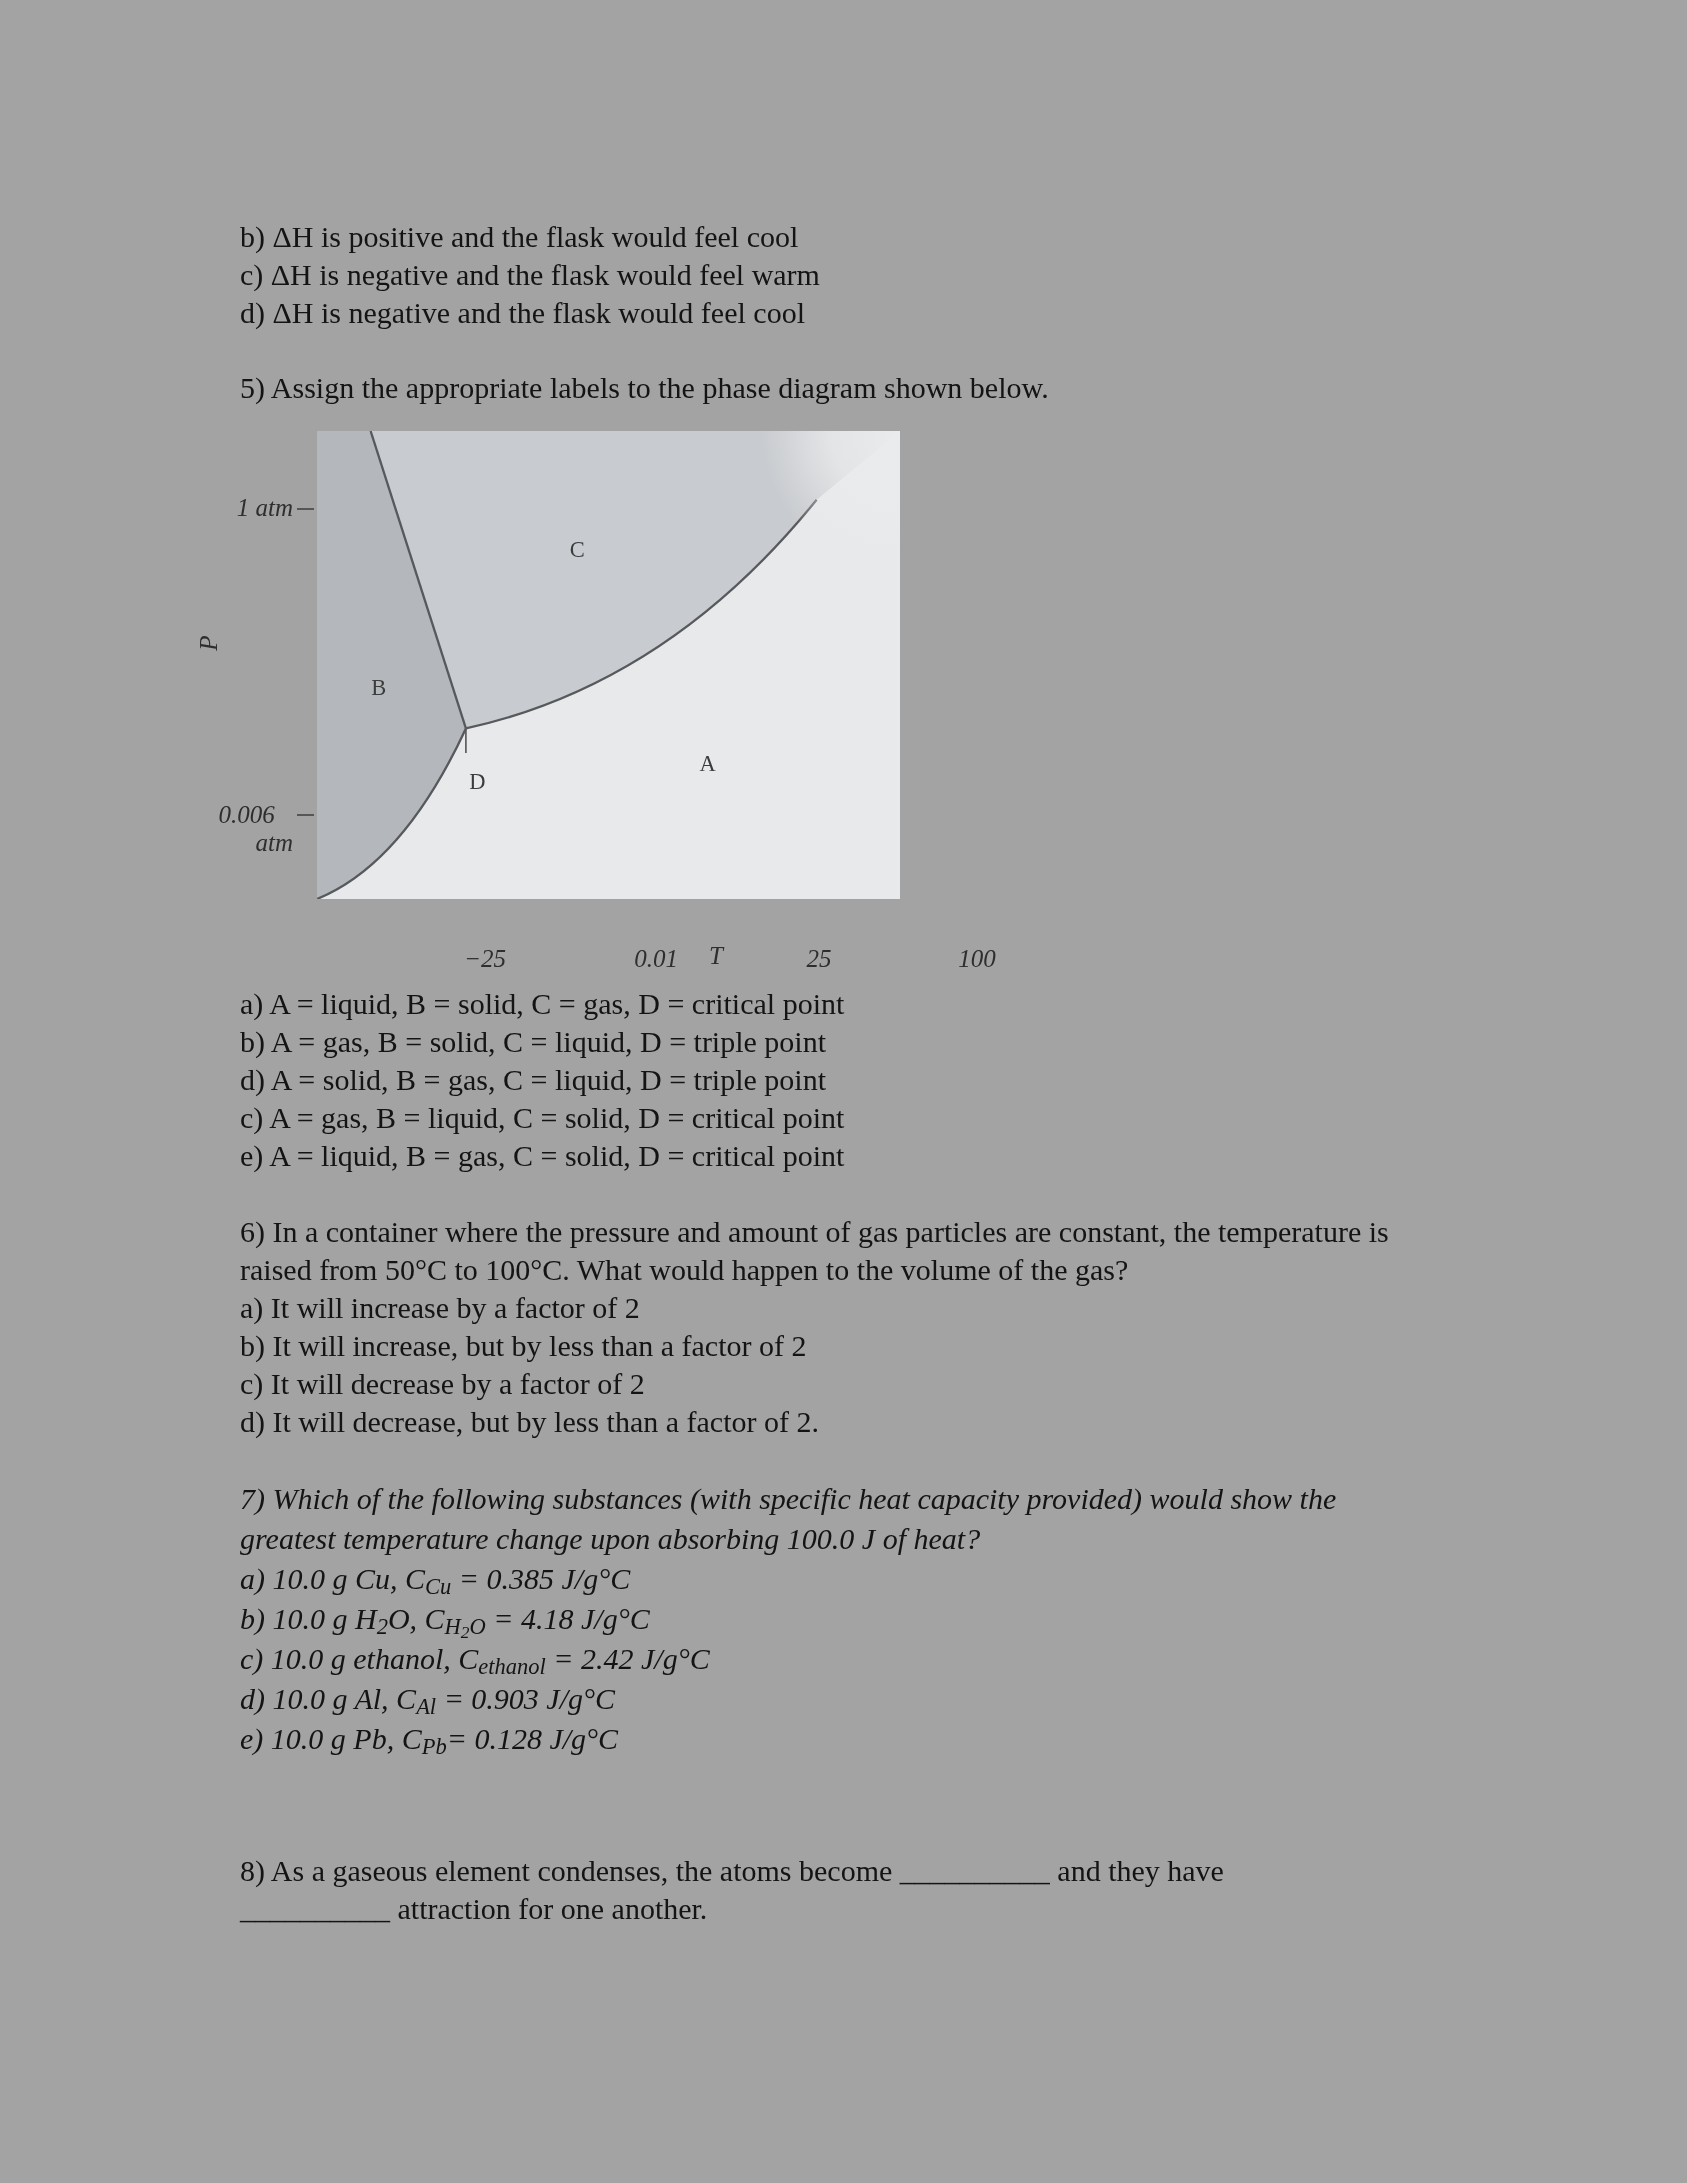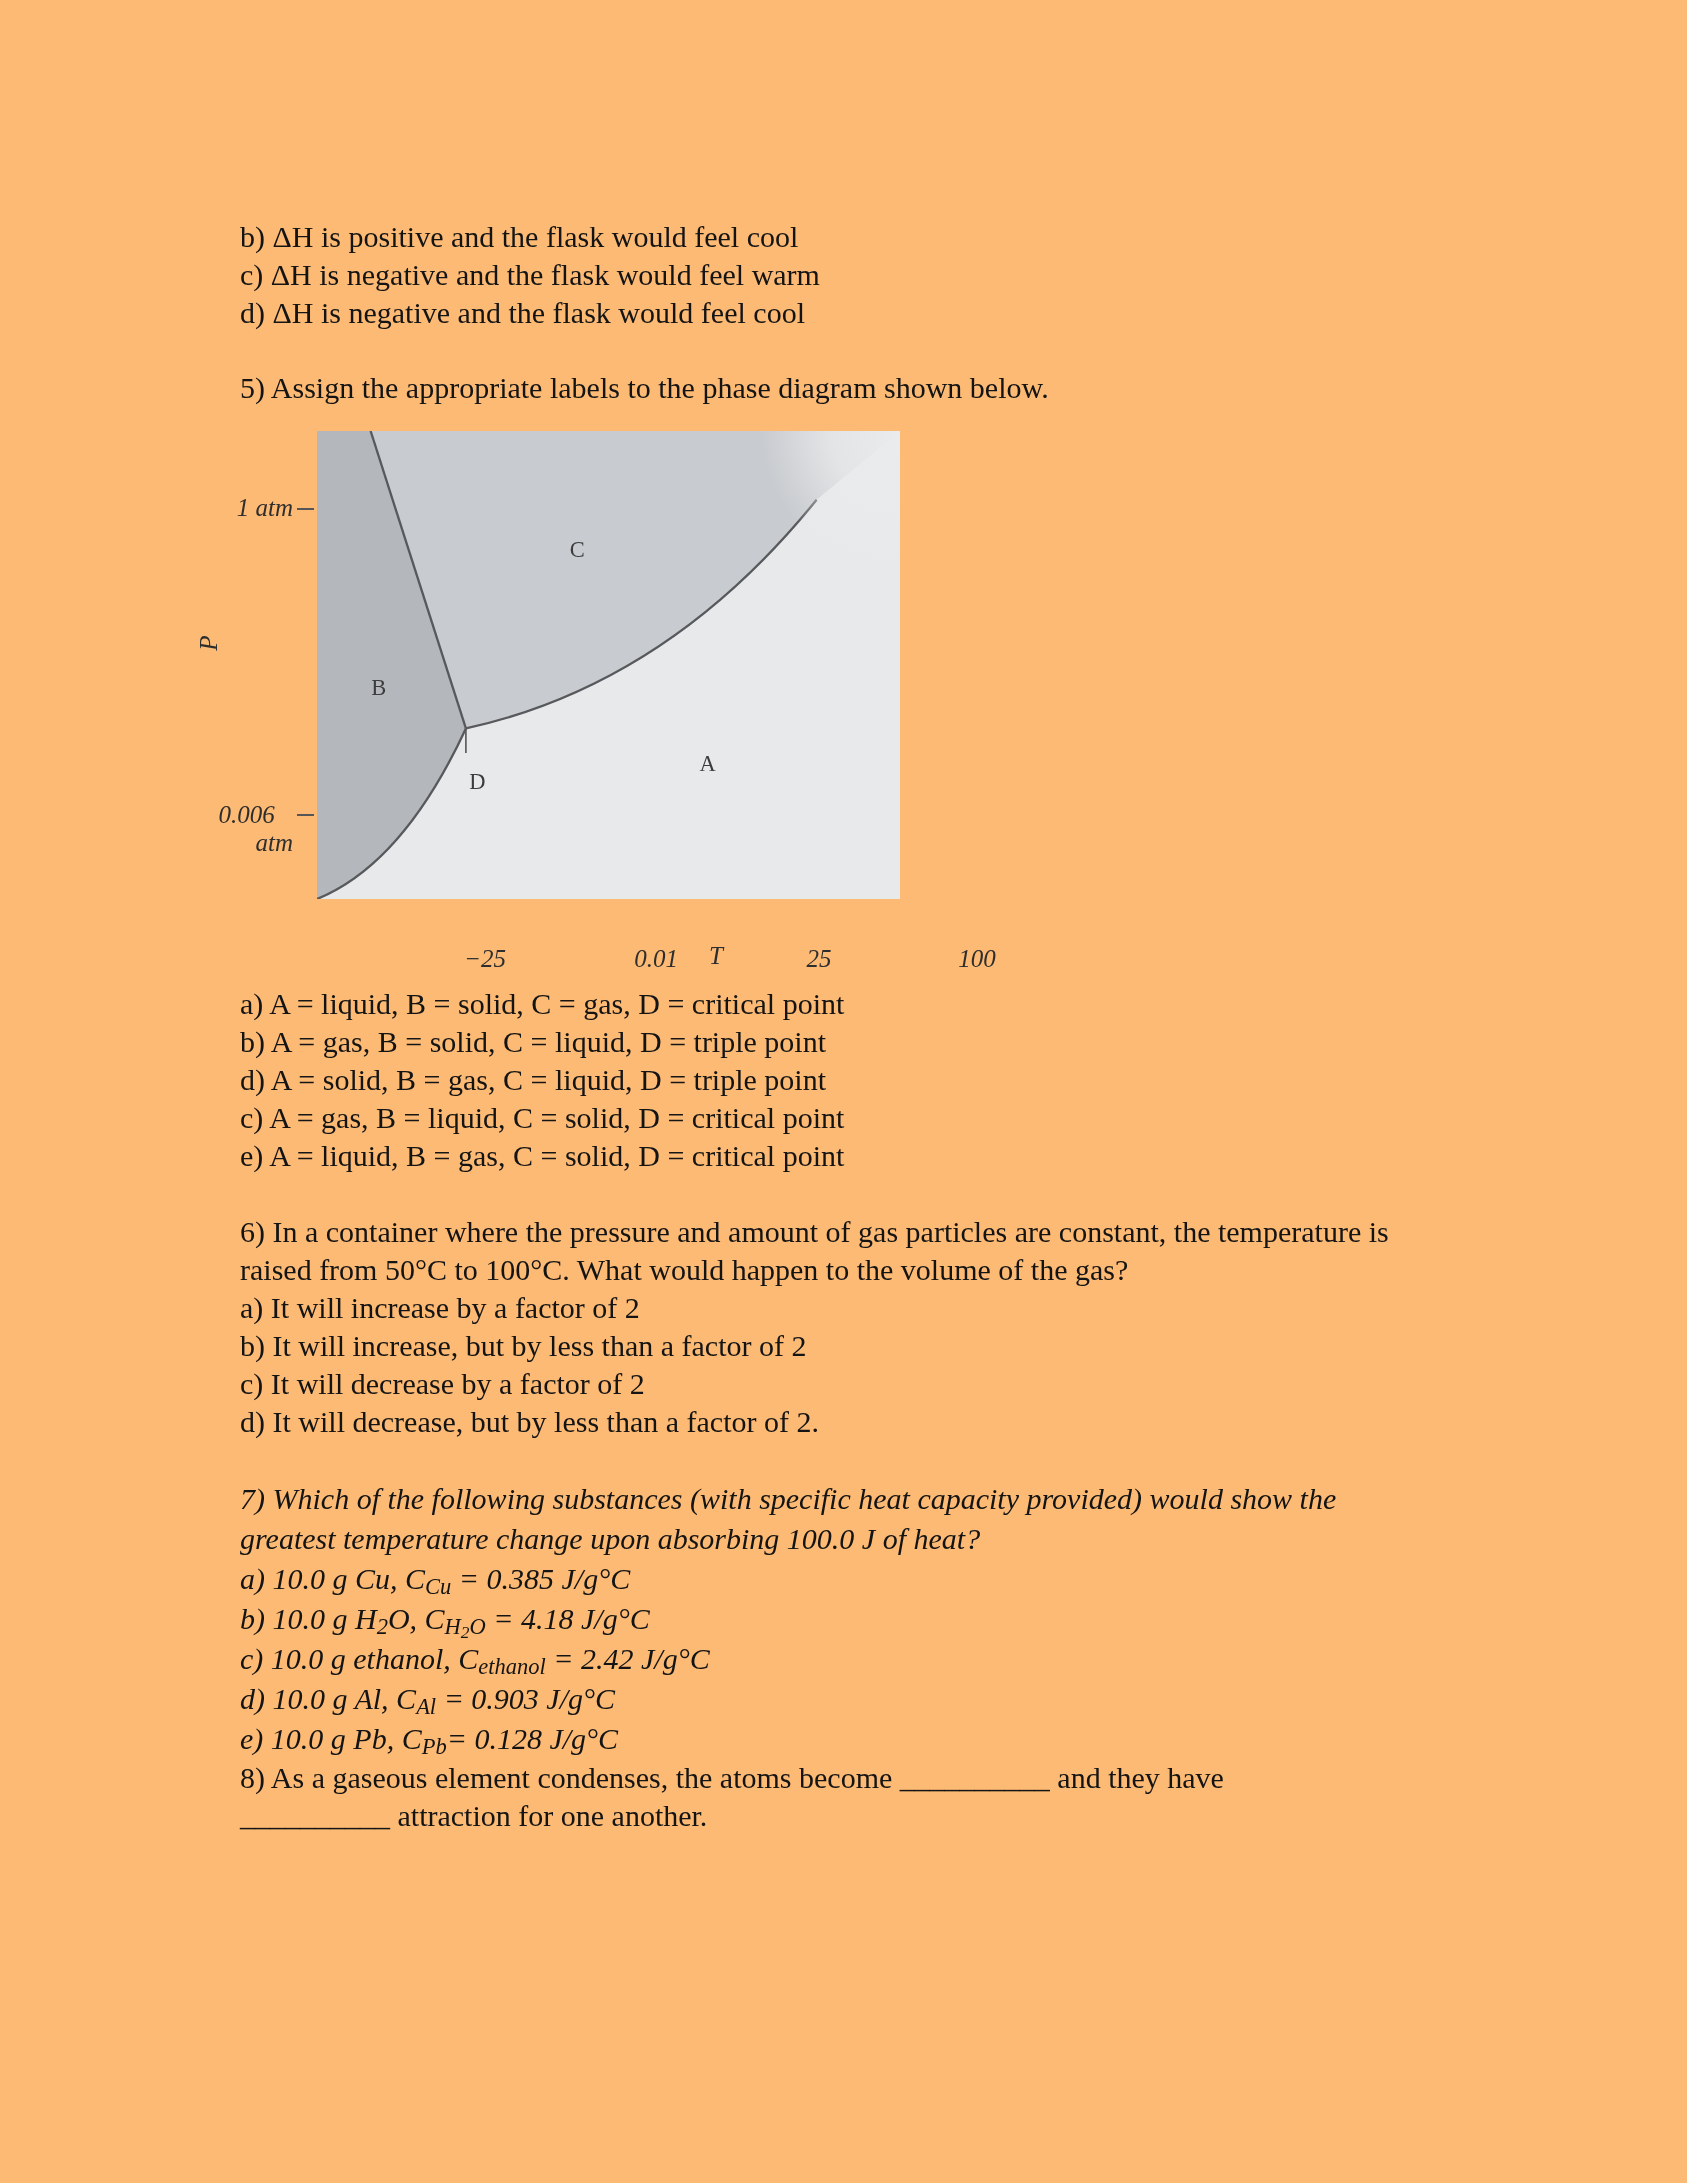--- a/index.html
+++ b/index.html
@@ -1,32 +1,32 @@
 <!DOCTYPE html>
 <html style="font-size:10.6px"><head>
 <meta charset="utf-8">
 <style>
   html,body{margin:0;padding:0;background:#ffffff;}
   .page{
     position:relative;
     width:1687px;
     height:2183px;
-    background:#fdba74;
+    background:#a3a3a3;
     font-family:"Liberation Serif", serif;
     font-size:30px;
     color:#141414;
     overflow:hidden;
   }
   .content{position:absolute;left:240px;top:218px;width:1323px;}
   p{margin:0;line-height:38px;white-space:nowrap;}
   .q5-prompt{margin-top:37px;}
   .q6-block{margin-top:38px;}
   .q7-block{margin-top:38px;font-style:italic;}
   .q7-block p{line-height:40px;}
-  .q8-block{}
+  .q8-block{margin-top:93px;}
   .pt-n{}
   .pt-sub{font-size:0.75em;vertical-align:-0.22em;line-height:0;}
   .pt-sub2{font-size:0.58em;vertical-align:-0.5em;line-height:0;}
 
   
   .figure{position:relative;margin:24px 0 0 -40px;width:741px;height:554px;}
   .plot-wrap{position:absolute;left:117px;top:0;width:583px;height:468px;}
   .plot-wrap svg{display:block;width:100%;height:100%;}
   .axis-text{position:absolute;font-size:25px;color:#2e2e2e;font-style:italic;}
   .ylab-p{left:1.3px;top:198px;font-style:italic;transform:rotate(-90deg);}

